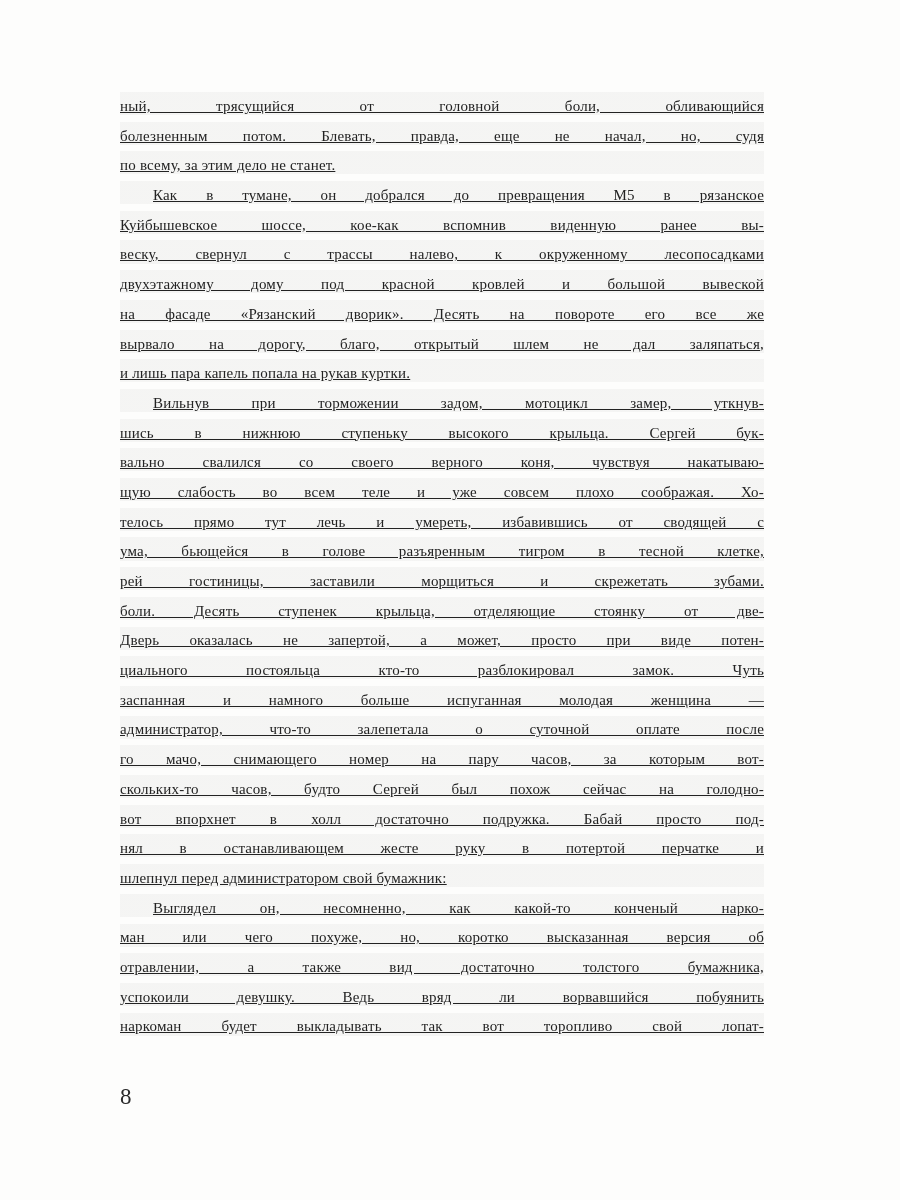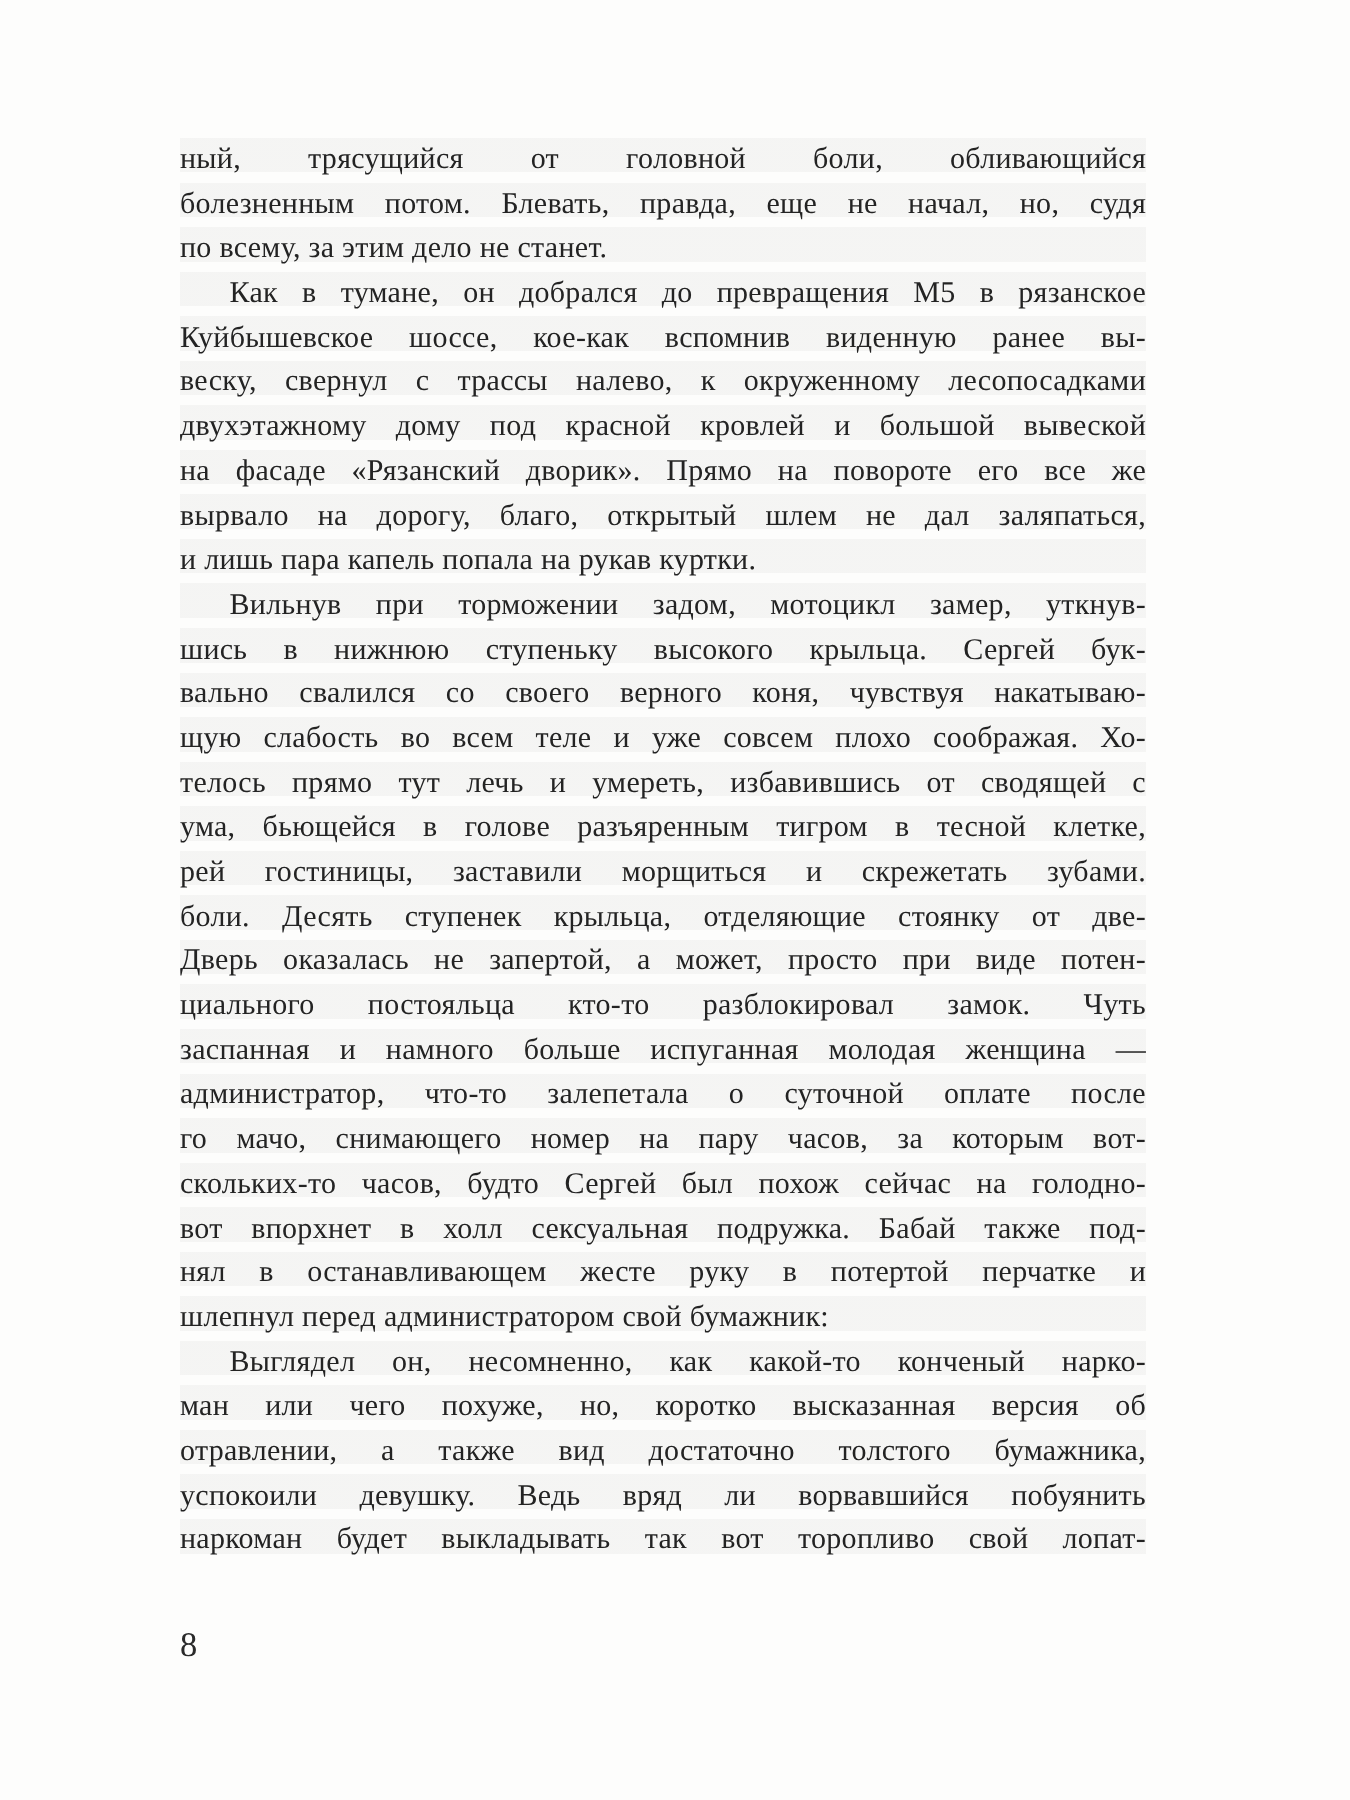--- a/index.html
+++ b/index.html
@@ -33,26 +33,27 @@
       180deg,
       rgba(60, 60, 55, 0.045) 0px,
       rgba(60, 60, 55, 0.045) 23px,
       rgba(60, 60, 55, 0.0) 23px,
       rgba(60, 60, 55, 0.0) 29.7px
     );
   }
   .line {
     height: 29.7px;
     line-height: 29.7px;
-    font-size: 20px;
+    font-size: 15px;
     letter-spacing: 0.2px;
     white-space: normal;
     color: #232323;
     text-align: justify;
     text-align-last: justify;
+    text-decoration: underline;
   }
   .line.e {
     text-align: center;
     text-align-last: left;
   }
   .line.indent {
     text-indent: 33px;
   }
   .page-number {
     position: absolute;
@@ -69,38 +70,38 @@
 
 <div class="page">
   <div class="text-block">
     <div class="line">ный, трясущийся от головной боли, обливающийся</div>
     <div class="line">болезненным потом. Блевать, правда, еще не начал, но, судя</div>
     <div class="line e">по всему, за этим дело не станет.</div>
     <div class="line indent">Как в тумане, он добрался до превращения М5 в рязанское</div>
     <div class="line">Куйбышевское шоссе, кое-как вспомнив виденную ранее вы-</div>
     <div class="line">веску, свернул с трассы налево, к окруженному лесопосадками</div>
     <div class="line">двухэтажному дому под красной кровлей и большой вывеской</div>
-    <div class="line">на фасаде «Рязанский дворик». Прямо на повороте его все же</div>
+    <div class="line">на фасаде «Рязанский дворик». Десять на повороте его все же</div>
     <div class="line">вырвало на дорогу, благо, открытый шлем не дал заляпаться,</div>
     <div class="line e">и лишь пара капель попала на рукав куртки.</div>
     <div class="line indent">Вильнув при торможении задом, мотоцикл замер, уткнув-</div>
     <div class="line">шись в нижнюю ступеньку высокого крыльца. Сергей бук-</div>
     <div class="line">вально свалился со своего верного коня, чувствуя накатываю-</div>
     <div class="line">щую слабость во всем теле и уже совсем плохо соображая. Хо-</div>
     <div class="line">телось прямо тут лечь и умереть, избавившись от сводящей с</div>
     <div class="line">ума, бьющейся в голове разъяренным тигром в тесной клетке,</div>
     <div class="line">рей гостиницы, заставили морщиться и скрежетать зубами.</div>
     <div class="line">боли. Десять ступенек крыльца, отделяющие стоянку от две-</div>
     <div class="line">Дверь оказалась не запертой, а может, просто при виде потен-</div>
     <div class="line">циального постояльца кто-то разблокировал замок. Чуть</div>
     <div class="line">заспанная и намного больше испуганная молодая женщина —</div>
     <div class="line">администратор, что-то залепетала о суточной оплате после</div>
     <div class="line">го мачо, снимающего номер на пару часов, за которым вот-</div>
     <div class="line">скольких-то часов, будто Сергей был похож сейчас на голодно-</div>
-    <div class="line">вот впорхнет в холл сексуальная подружка. Бабай также под-</div>
+    <div class="line">вот впорхнет в холл достаточно подружка. Бабай просто под-</div>
     <div class="line">нял в останавливающем жесте руку в потертой перчатке и</div>
     <div class="line e">шлепнул перед администратором свой бумажник:</div>
     <div class="line indent">Выглядел он, несомненно, как какой-то конченый нарко-</div>
     <div class="line">ман или чего похуже, но, коротко высказанная версия об</div>
     <div class="line">отравлении, а также вид достаточно толстого бумажника,</div>
     <div class="line">успокоили девушку. Ведь вряд ли ворвавшийся побуянить</div>
     <div class="line">наркоман будет выкладывать так вот торопливо свой лопат-</div>
   </div>
   <div class="page-number">8</div>
 </div>

